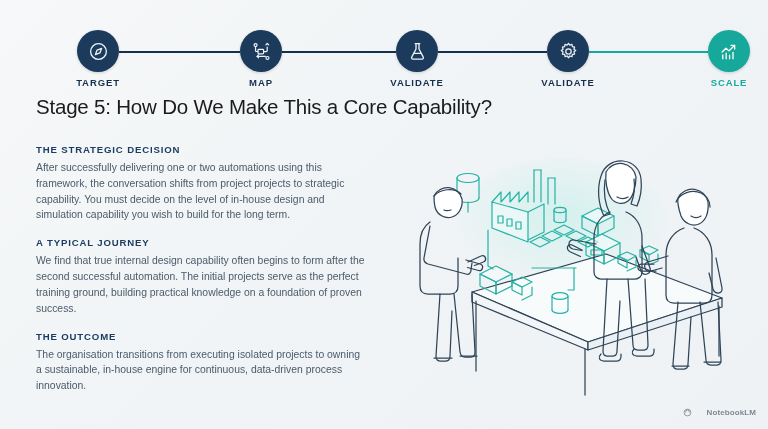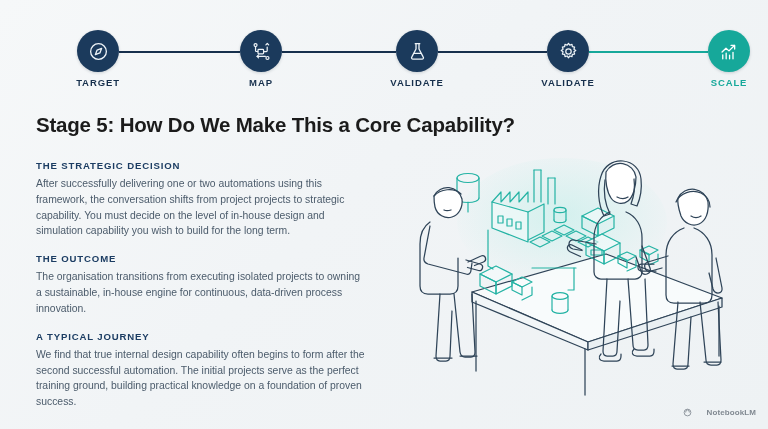--- a/index.html
+++ b/index.html
@@ -58,35 +58,35 @@
     font-weight: bold;
     letter-spacing: 0.9px;
     color: #17304d;
   }
   .node-label.accent { color: #16a89a; }
 
   
   #headline {
     position: absolute;
     left: 36px;
-    top: 97px;
+    top: 79px;
     width: 560px;
     font-size: 20.5px;
-    font-weight: bold;
+    font-weight: normal;
     line-height: 1.33;
     color: #1b1b1b;
     letter-spacing: -0.2px;
   }
   #headline .l2 { display: block; }
 
   
   #content {
     position: absolute;
     left: 36px;
-    top: 160px;
+    top: 144px;
     width: 330px;
   }
   .section { margin-bottom: 14px; }
   .section-title {
     font-size: 9.6px;
     font-weight: bold;
     letter-spacing: 0.85px;
     color: #1c3d63;
     margin-bottom: 5px;
   }
@@ -203,27 +203,27 @@
   </h1>
 
   <div id="content">
 
     <div class="section">
       <div class="section-title">THE STRATEGIC DECISION</div>
       <div class="section-body">After successfully delivering one or two automations using this framework, the conversation shifts from project projects to strategic capability. You must decide on the level of in-house design and simulation capability you wish to build for the long term.</div>
     </div>
 
     <div class="section">
+      <div class="section-title">A TYPICAL JOURNEY</div>
+      <div class="section-body">We find that true internal design capability often begins to form after the second successful automation. The initial projects serve as the perfect training ground, building practical knowledge on a foundation of proven success.</div>
+    </div>
+
+    <div class="section">
       <div class="section-title">THE OUTCOME</div>
       <div class="section-body">The organisation transitions from executing isolated projects to owning a sustainable, in-house engine for continuous, data-driven process innovation.</div>
-    </div>
-
-    <div class="section">
-      <div class="section-title">A TYPICAL JOURNEY</div>
-      <div class="section-body">We find that true internal design capability often begins to form after the second successful automation. The initial projects serve as the perfect training ground, building practical knowledge on a foundation of proven success.</div>
     </div>
   </div>
 
   <div id="illustration">
     <svg width="350" height="250" viewBox="0 0 350 250" fill="none" stroke="#2f4458" stroke-width="1.25" stroke-linecap="round" stroke-linejoin="round">
 
       <defs>
         <radialGradient id="glow" cx="50%" cy="45%" r="55%">
           <stop offset="0%" stop-color="#bdeee8" stop-opacity="0.55"></stop>
           <stop offset="100%" stop-color="#bdeee8" stop-opacity="0"></stop>

